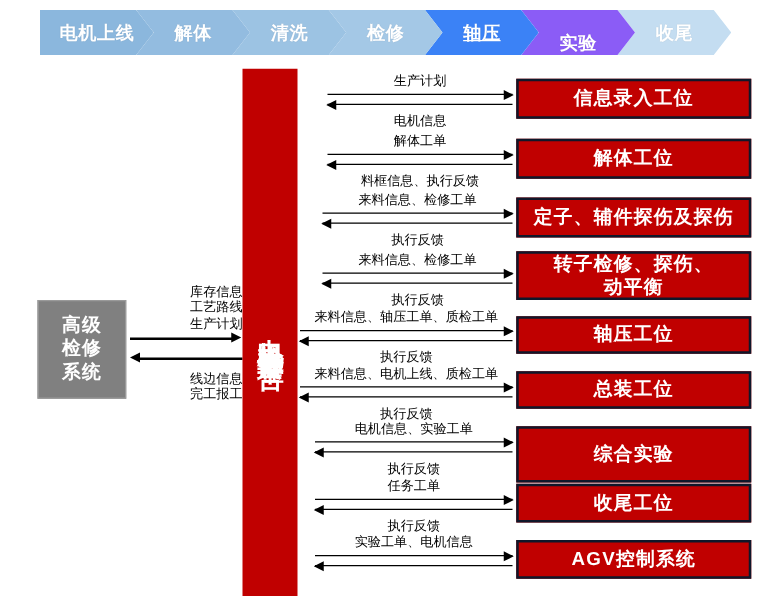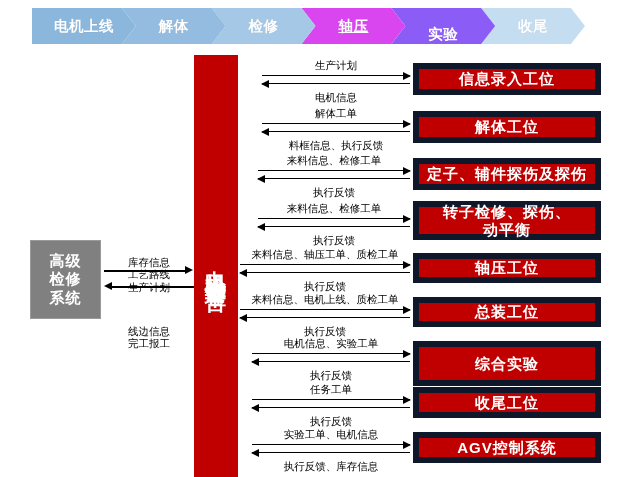--- a/index.html
+++ b/index.html
@@ -97,26 +97,25 @@
     position: absolute;
     left: 104px;
     top: 228px;
     width: 90px;
     height: 104px;
   }
   .lc-label {
     position: absolute;
     left: 0;
     width: 90px;
-    text-align: center;
+    text-align: right;
     font-size: 10.5px;
     color: #000000;
     line-height: 1.18;
     white-space: nowrap;
-    margin-top: 28px;
   }
   .lc-top { top: 0px; }
   .lc-bottom { top: 69px; }
   .arrow-line {
     position: absolute;
     height: 0;
     border-top: 2px solid #000000;
   }
   .arrow-head {
     position: absolute;
@@ -127,21 +126,21 @@
   }
   .ah-right { border-left: 8px solid #000000; }
   .ah-left  { border-right: 8px solid #000000; }
 
   
   .station-box {
     position: absolute;
     left: 413px;
     width: 188px;
     background: #c00000;
-    border: 6px solid #0f172a;
+    border: 2px solid #0f172a;
     box-sizing: border-box;
     display: flex;
     align-items: center;
     justify-content: center;
     text-align: center;
     color: #ffffff;
     font-weight: bold;
     font-size: 15px;
     line-height: 1.18;
     letter-spacing: 1px;
@@ -191,24 +190,27 @@
 </head>
 <body>
 
 <div id="process-banner">
   <div class="chev" style="background: rgb(139, 183, 221); z-index: 20;">
     <span class="chev-label">电机上线</span>
   </div>
   <div class="chev" style="background: rgb(147, 188, 224); z-index: 19;">
     <span class="chev-label">解体</span>
   </div>
+  <div class="chev" style="background: rgb(156, 195, 227); z-index: 18;">
+    <span class="chev-label">清洗</span>
+  </div>
   <div class="chev" style="background: rgb(164, 200, 230); z-index: 17;">
     <span class="chev-label">检修</span>
   </div>
-  <div class="chev" style="background: #d946ef; z-index: 16; text-decoration: underline;">
+  <div class="chev" style="background: #3b82f6; z-index: 16; text-decoration: underline;">
     <span class="chev-label">轴压</span>
   </div>
   <div class="chev" style="background: #8b5cf6; z-index: 14; align-items: flex-end;">
     <span class="chev-label">实验</span>
   </div>
   <div class="chev" style="background: rgb(196, 221, 241); z-index: 13;">
     <span class="chev-label">收尾</span>
   </div>
 </div>
 
@@ -329,21 +331,20 @@
 </div>
 
 <div class="flow-group" style="left:252px; top:429px; width:158px; height:42px;">
   <div class="flow-top-label">实验工单、电机信息</div>
   <div class="flow-arrows">
     <div class="line-fwd"></div>
       <div class="head-fwd"></div>
     <div class="line-back"></div>
       <div class="head-back"></div>
   </div>
-  <div class="flow-bottom-label">执行反馈、库存信息</div>
 </div>
 
 <div class="station-box" style="top:63px; height:32px;">
   <span>信息录入工位</span>
 </div>
 <div class="station-box" style="top:111px; height:32px;">
   <span>解体工位</span>
 </div>
 <div class="station-box" style="top:158px; height:32px;">
   <span>定子、辅件探伤及探伤</span>

